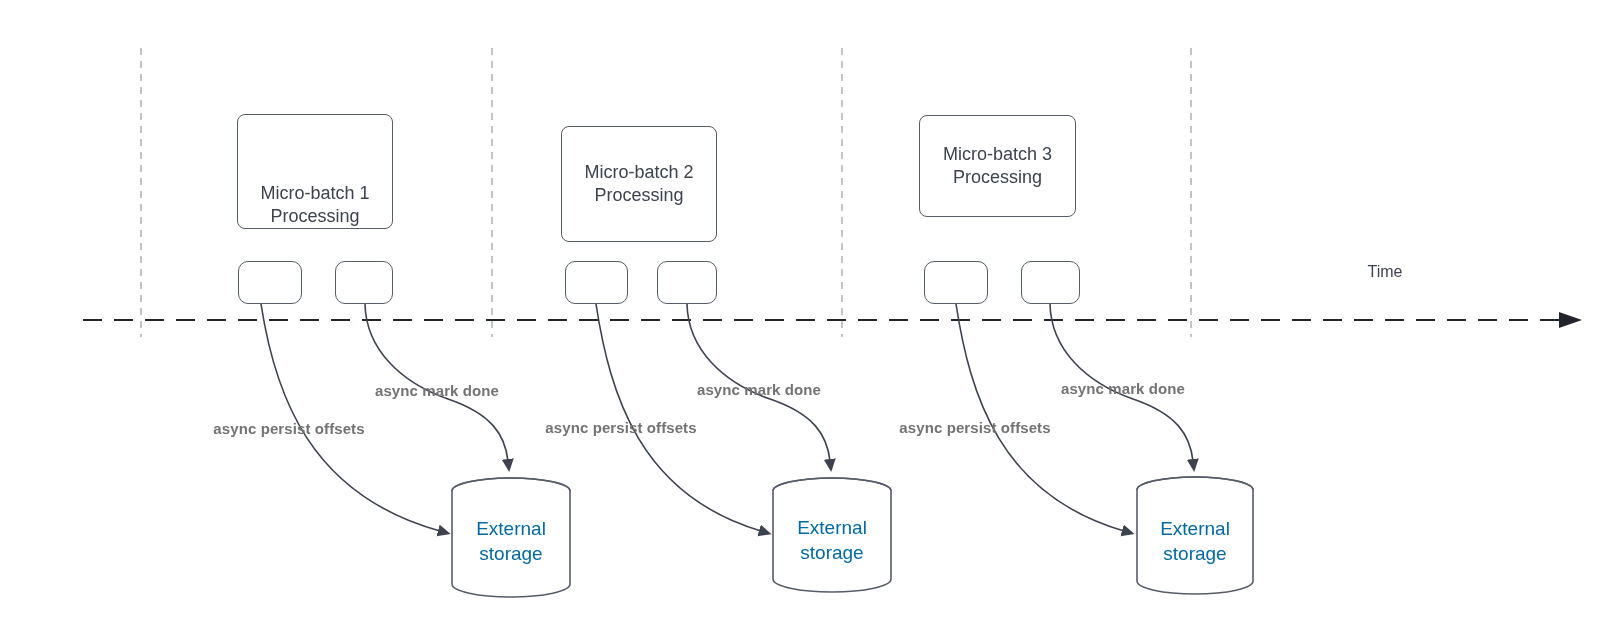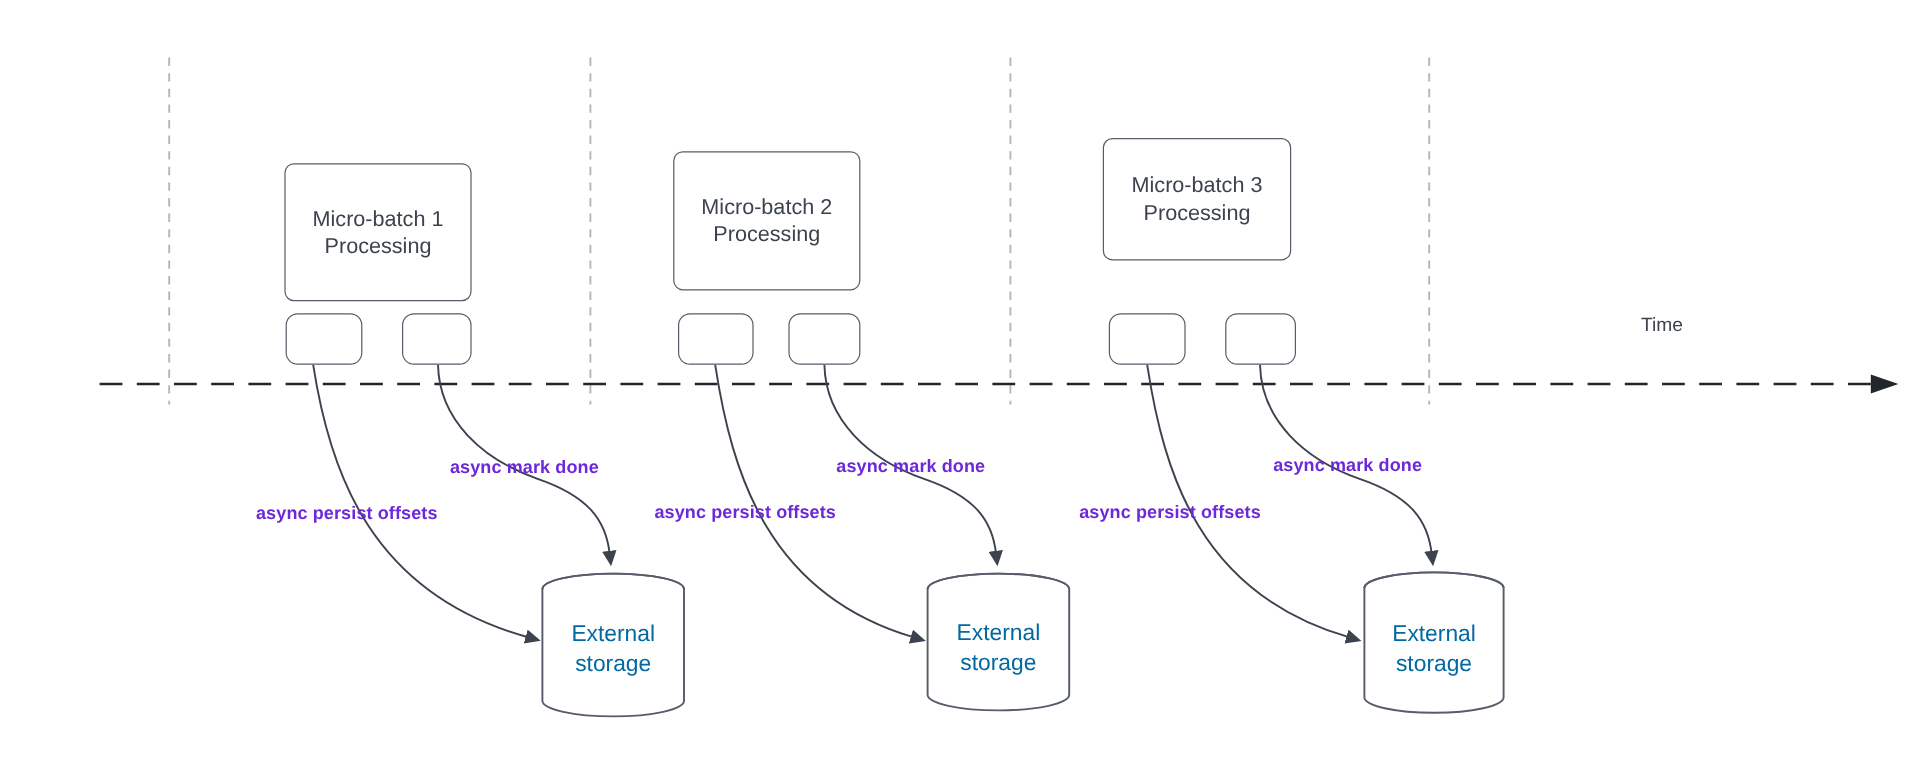--- a/index.html
+++ b/index.html
@@ -37,21 +37,21 @@
     border: 1.5px solid #565d69;
     border-radius: 10px;
     background: #ffffff;
   }
   .arrow-label {
     position: absolute;
     transform: translate(-50%, -50%);
     white-space: nowrap;
     font-size: 15px;
     font-weight: 700;
-    color: #6d28d9;
+    color: #737373;
     letter-spacing: 0.1px;
   }
   .storage-label {
     position: absolute;
     transform: translate(-50%, -50%);
     text-align: center;
     color: #0369a1;
     font-size: 19px;
     line-height: 25px;
     white-space: nowrap;
@@ -103,21 +103,21 @@
       <path d="M 773,491 A 59,13 0 0 1 891,491" fill="none" stroke="#565d69" stroke-width="1.6"></path>
     </g>
     <g>
       <path d="M 1137,490 L 1137,581 A 58,13 0 0 0 1253,581 L 1253,490 A 58,13 0 0 0 1137,490 Z" fill="#ffffff" stroke="#565d69" stroke-width="1.6"></path>
       <path d="M 1137,490 A 58,13 0 0 1 1253,490" fill="none" stroke="#565d69" stroke-width="1.6"></path>
     </g>
   </svg>
 
   <div class="time-label" style="left:1385px; top:272px;">Time</div>
 
-  <div class="process-box" style="left:237px; top:136px; width:156px; height:115px;">
+  <div class="process-box" style="left:237px; top:114px; width:156px; height:115px;justify-content:flex-end;">
     <span class="line1">Micro-batch 1</span>
     <span class="line2">Processing</span>
   </div>
   <div class="task-rect" style="left:238px; top:261px; width:64px; height:43px;"></div>
   <div class="task-rect" style="left:335px; top:261px; width:58px; height:43px;"></div>
   <div class="arrow-label" style="left:289px; top:428px;">async persist offsets</div>
   <div class="arrow-label" style="left:437px; top:390px;">async mark done</div>
   <div class="storage-label" style="left:511px; top:541px;">
     <span class="line1">External</span>
     <span class="line2">storage</span>

